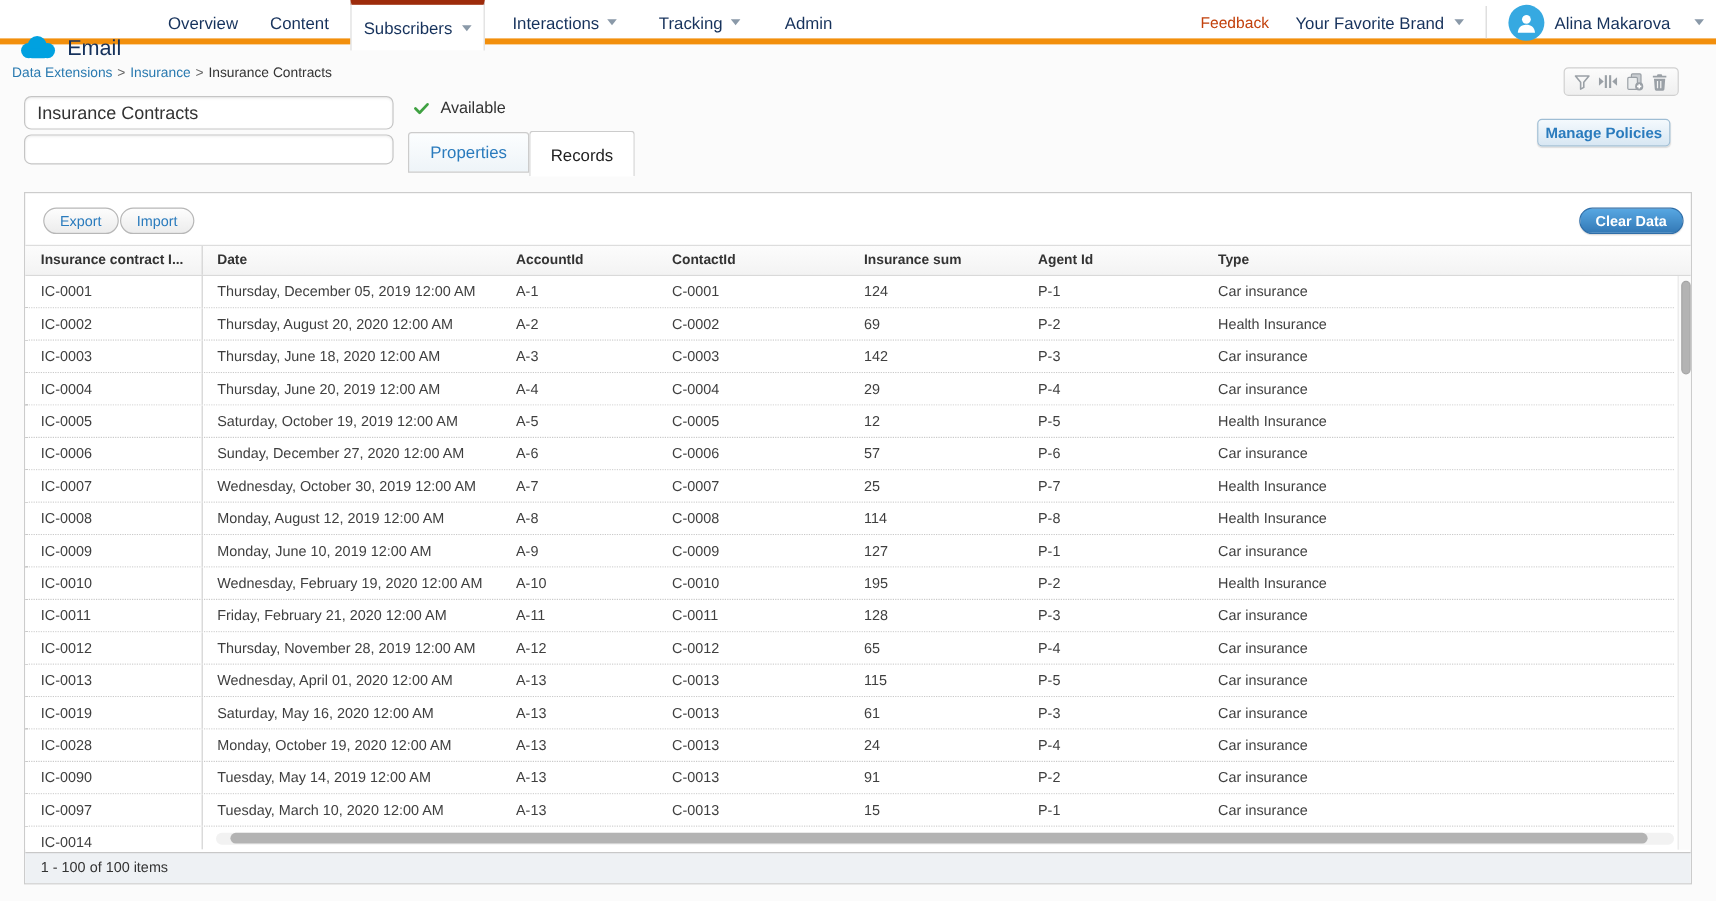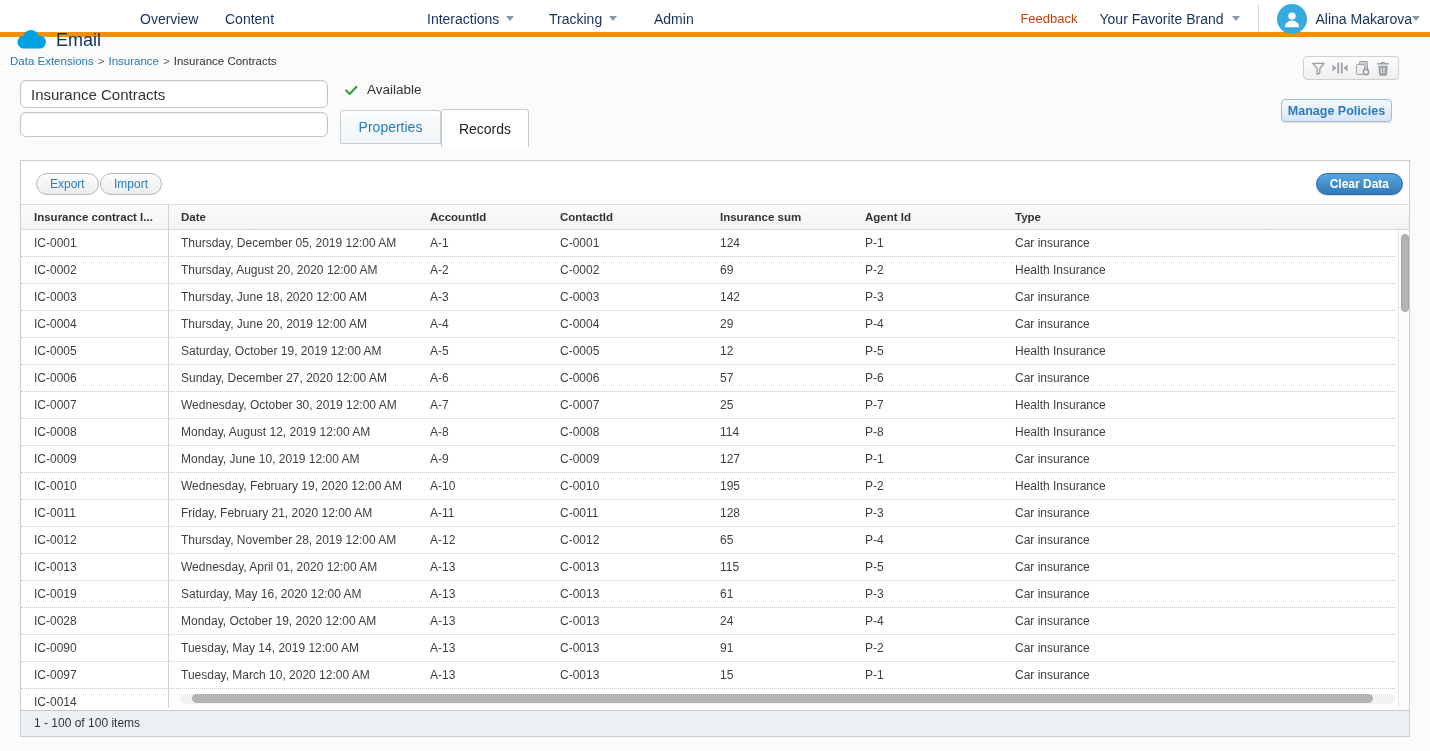--- a/index.html
+++ b/index.html
@@ -15,21 +15,21 @@
   .caret { width:0; height:0; border-left:4.5px solid transparent; border-right:4.5px solid transparent;
            border-top:5px solid #8a99a8; }
   .nav-active-tab { position:absolute; left:292px; top:0; width:112px; height:42px; z-index:3;
                     background:#fff; border-top:4px solid #9D2B0B; border-left:1px solid #ddd; border-right:1px solid #ddd;
                     display:flex; align-items:center; justify-content:center; gap:8px; font-size:14px; color:#16325C; cursor:pointer; }
   .top-right { position:absolute; right:10px; top:0; height:37px; display:flex; align-items:center; }
   .feedback { font-size:13px; color:#c2410c; cursor:pointer; margin-right:22px; }
   .brand { display:flex; align-items:center; gap:8px; font-size:14px; color:#16325C; cursor:pointer; margin-right:18px; }
   .vdivider { width:1px; height:27px; background:#d8d8d8; margin-right:18px; }
   .avatar { width:30px; height:30px; border-radius:50%; background:#36A9E1; display:flex; align-items:center; justify-content:center; margin-right:9px; cursor:pointer; }
-  .user { display:flex; align-items:center; gap:0; font-size:14px; color:#16325C; cursor:pointer; }
+  .user { display:flex; align-items:center; gap:20px; font-size:14px; color:#16325C; cursor:pointer; }
 
   
   .breadcrumb { position:absolute; left:10px; top:55px; font-size:11.5px; color:#666; }
   .breadcrumb a { color:#2A7AB0; text-decoration:none; cursor:pointer; }
   .bc-sep { margin:0 4px; color:#666; }
   .bc-current { color:#333; }
   .name-input { position:absolute; left:20px; top:80px; width:308px; height:28px; border:1px solid #c5c5c5;
                 border-radius:6px; font-family:"Liberation Sans",sans-serif; font-size:15px; color:#333; padding:0 10px;
                 box-shadow:inset 0 1px 2px rgba(0,0,0,.07); background:#fff; }
   .desc-input { position:absolute; left:20px; top:112px; width:308px; height:25px; border:1px solid #c5c5c5;
@@ -107,20 +107,24 @@
         </g>
       </svg>
       <span class="logo-text">Email</span>
     </div>
 
     <div class="nav-item" style="left:140px;">
       <span>Overview</span>
     </div>
     <div class="nav-item" style="left:225px;">
       <span>Content</span>
+    </div>
+    <div class="nav-active-tab">
+      <span>Subscribers</span>
+      <span class="caret"></span>
     </div>
     <div class="nav-item" style="left:427px;">
       <span>Interactions</span>
       <span class="caret"></span>
     </div>
     <div class="nav-item" style="left:549px;">
       <span>Tracking</span>
       <span class="caret"></span>
     </div>
     <div class="nav-item" style="left:654px;">

